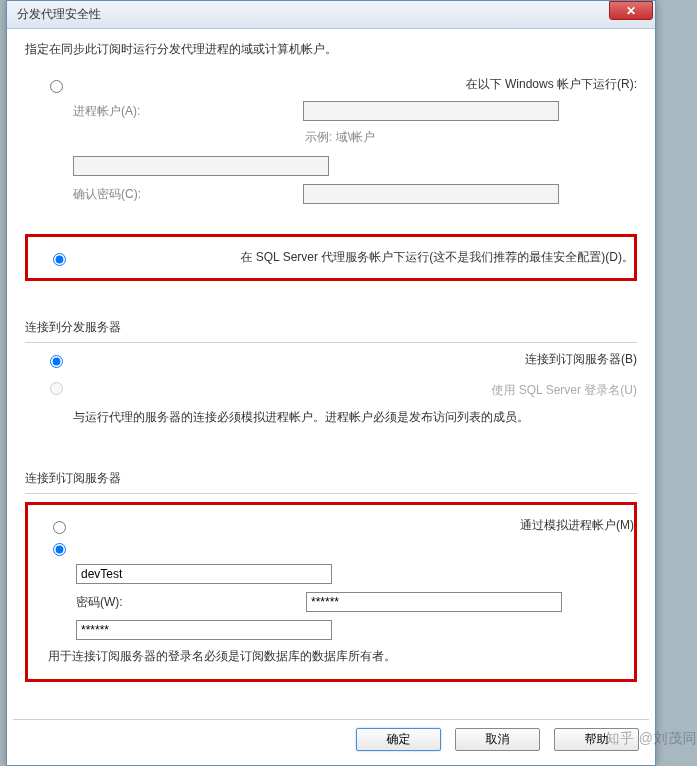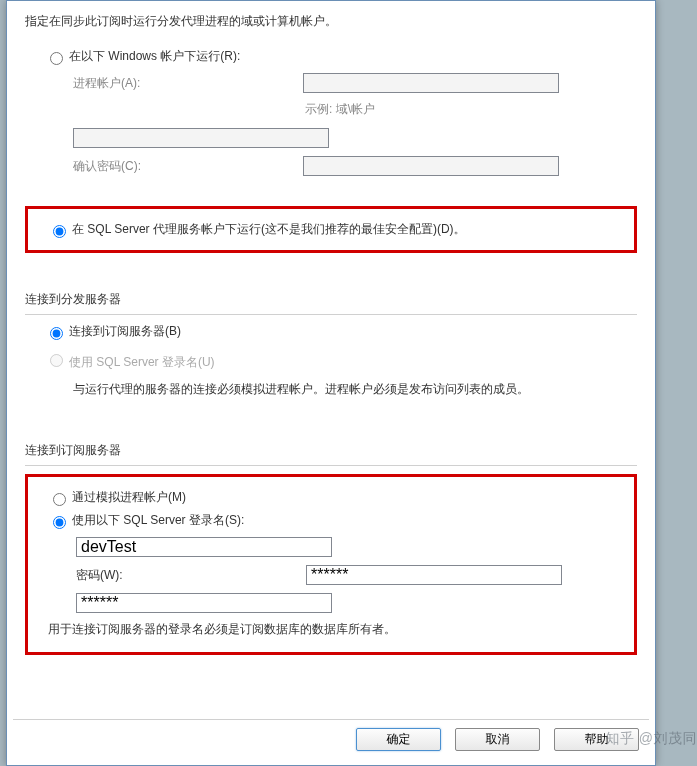--- a/index.html
+++ b/index.html
@@ -60,41 +60,42 @@
     overflow: hidden;
   }
   .instruction {
     margin-bottom: 18px;
   }
   .radio-row {
     display: flex;
     align-items: center;
     margin: 6px 0;
     padding-left: 20px;
+    justify-content: space-between;
   }
   .radio-row input[type=radio] {
     margin-right: 6px;
   }
   .field-row {
     display: flex;
     align-items: center;
     margin: 8px 0;
     padding-left: 48px;
   }
   .field-label {
     width: 230px;
     color: #888;
   }
   .field-label.active { color: #333; }
   .field-input {
     width: 256px;
     height: 20px;
     border: 1px solid #828790;
     padding: 1px 4px;
-    font-size: 16px;
+    font-size: 12px;
     background: #fff;
   }
   .field-input:disabled {
     background: #f4f4f4;
   }
   .hint {
     padding-left: 280px;
     color: #888;
     margin: 4px 0 10px 0;
   }
@@ -155,20 +156,26 @@
     pointer-events: none;
     letter-spacing: 0.5px;
   }
   .spacer-sm { height: 4px; }
   .spacer-md { height: 18px; }
 </style>
 </head>
 <body>
 
 <div class="window">
+  <div class="titlebar">
+    <span class="titlebar-text">分发代理安全性</span>
+    <div class="close-btn">
+      <span>✕</span>
+    </div>
+  </div>
 
   <div class="content">
     <div class="instruction">指定在同步此订阅时运行分发代理进程的域或计算机帐户。</div>
 
     <div class="radio-row">
       <input type="radio" name="runas" style="">
       <span>在以下 Windows 帐户下运行(R):</span>
     </div>
     <div class="field-row">
       <span class="field-label">进程帐户(A):</span>
@@ -211,21 +218,20 @@
     <div class="section-title">连接到订阅服务器</div>
     <div class="sep"></div>
 
     <div class="highlight-box">
       <div class="radio-row">
         <input type="radio" name="sub" style="">
         <span>通过模拟进程帐户(M)</span>
       </div>
       <div class="radio-row">
         <input type="radio" name="sub" checked="" style="">
-        <span>使用以下 SQL Server 登录名(S):</span>
       </div>
       <div class="field-row">
         <input class="field-input" value="devTest" style="">
       </div>
       <div class="field-row">
         <span class="field-label active">密码(W):</span>
         <input class="field-input" value="******" style="">
       </div>
       <div class="field-row">
         <input class="field-input" value="******" style="">

